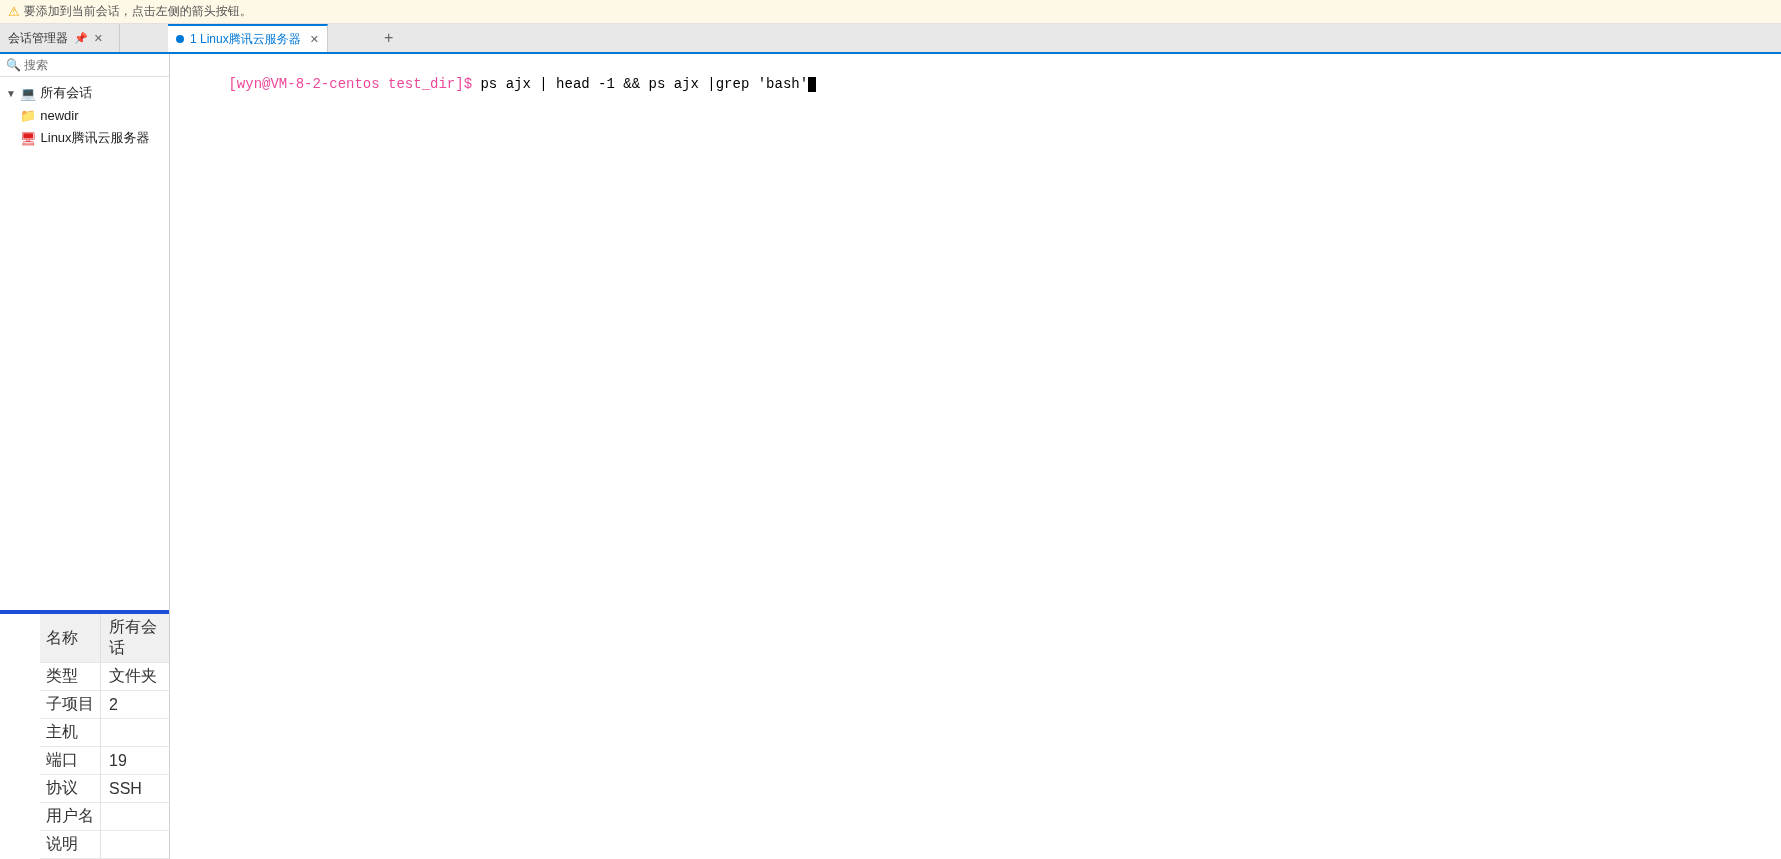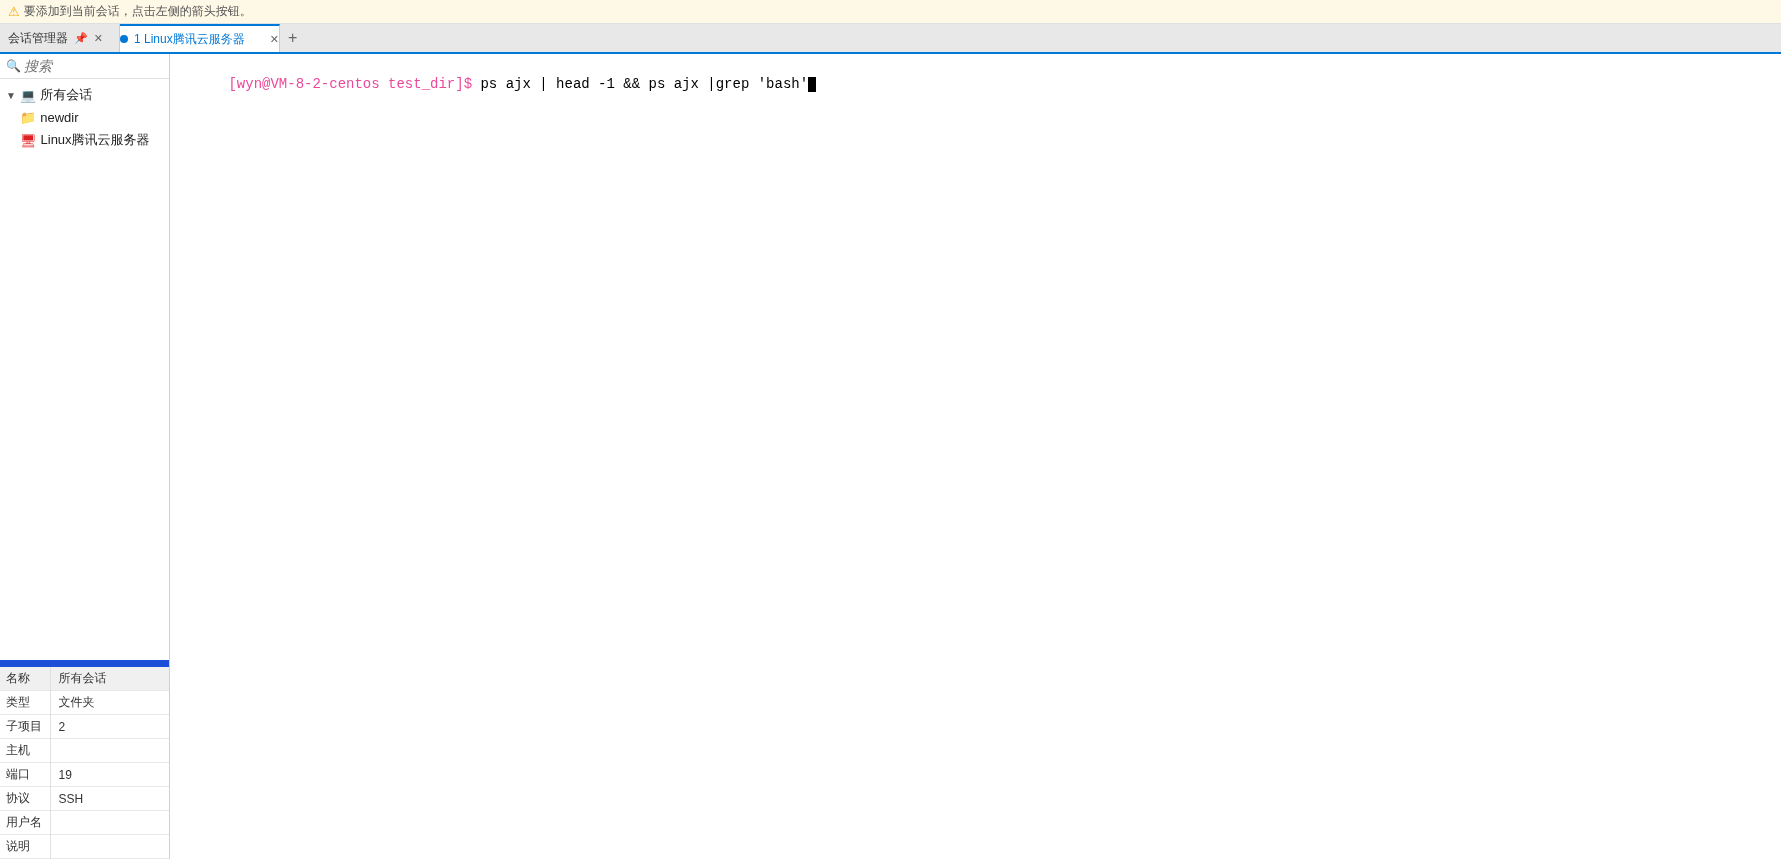--- a/index.html
+++ b/index.html
@@ -32,20 +32,21 @@
     }
 
     
     .tab-bar {
       background: #e8e8e8;
       border-bottom: 2px solid #0078d7;
       display: flex;
       align-items: stretch;
       height: 30px;
       flex-shrink: 0;
+      gap: 48px;
     }
     .tab-session-manager {
       display: flex;
       align-items: center;
       padding: 0 8px;
       font-size: 12px;
       color: #333;
       border-right: 1px solid #ccc;
       gap: 6px;
       background: #e8e8e8;
@@ -59,21 +60,21 @@
     .tab-session-manager .close-icon {
       font-size: 11px;
       color: #666;
       cursor: pointer;
     }
     .tab-active {
       background: #ffffff;
       border-top: 2px solid #0078d7;
       display: flex;
       align-items: center;
-      padding: 0 0;
+      padding: 0 8px;
       font-size: 12px;
       color: #0078d7;
       gap: 6px;
       border-right: 1px solid #ccc;
       min-width: 160px;
     }
     .tab-active .dot {
       width: 8px;
       height: 8px;
       border-radius: 50%;
@@ -113,24 +114,23 @@
     }
     .sidebar-search-bar {
       padding: 4px 6px;
       border-bottom: 1px solid #e0e0e0;
       display: flex;
       align-items: center;
     }
     .sidebar-search-bar input {
       border: none;
       outline: none;
-      font-size: 14px;
+      font-size: 12px;
       width: 100%;
       background: transparent;
-      font-style: italic;
     }
     .search-icon-sm {
       color: #888;
       font-size: 12px;
       margin-right: 3px;
     }
 
     .tree-area {
       flex: 1;
       overflow-y: auto;
@@ -160,24 +160,25 @@
     .server-icon {
       color: #e02020;
       font-size: 13px;
     }
     .tree-child {
       padding-left: 20px;
     }
 
     
     .properties-panel {
-      border-top: 7px solid #1d4ed8;
-      font-size: 12px;
+      border-top: 4px solid #1d4ed8;
+      font-size: 16px;
       max-height: 260px;
       overflow-y: auto;
+      padding-left: 40px;
     }
     .prop-table {
       width: 100%;
       border-collapse: collapse;
     }
     .prop-table tr {
       border-bottom: 1px solid #e8e8e8;
     }
     .prop-table td {
       padding: 3px 6px;

